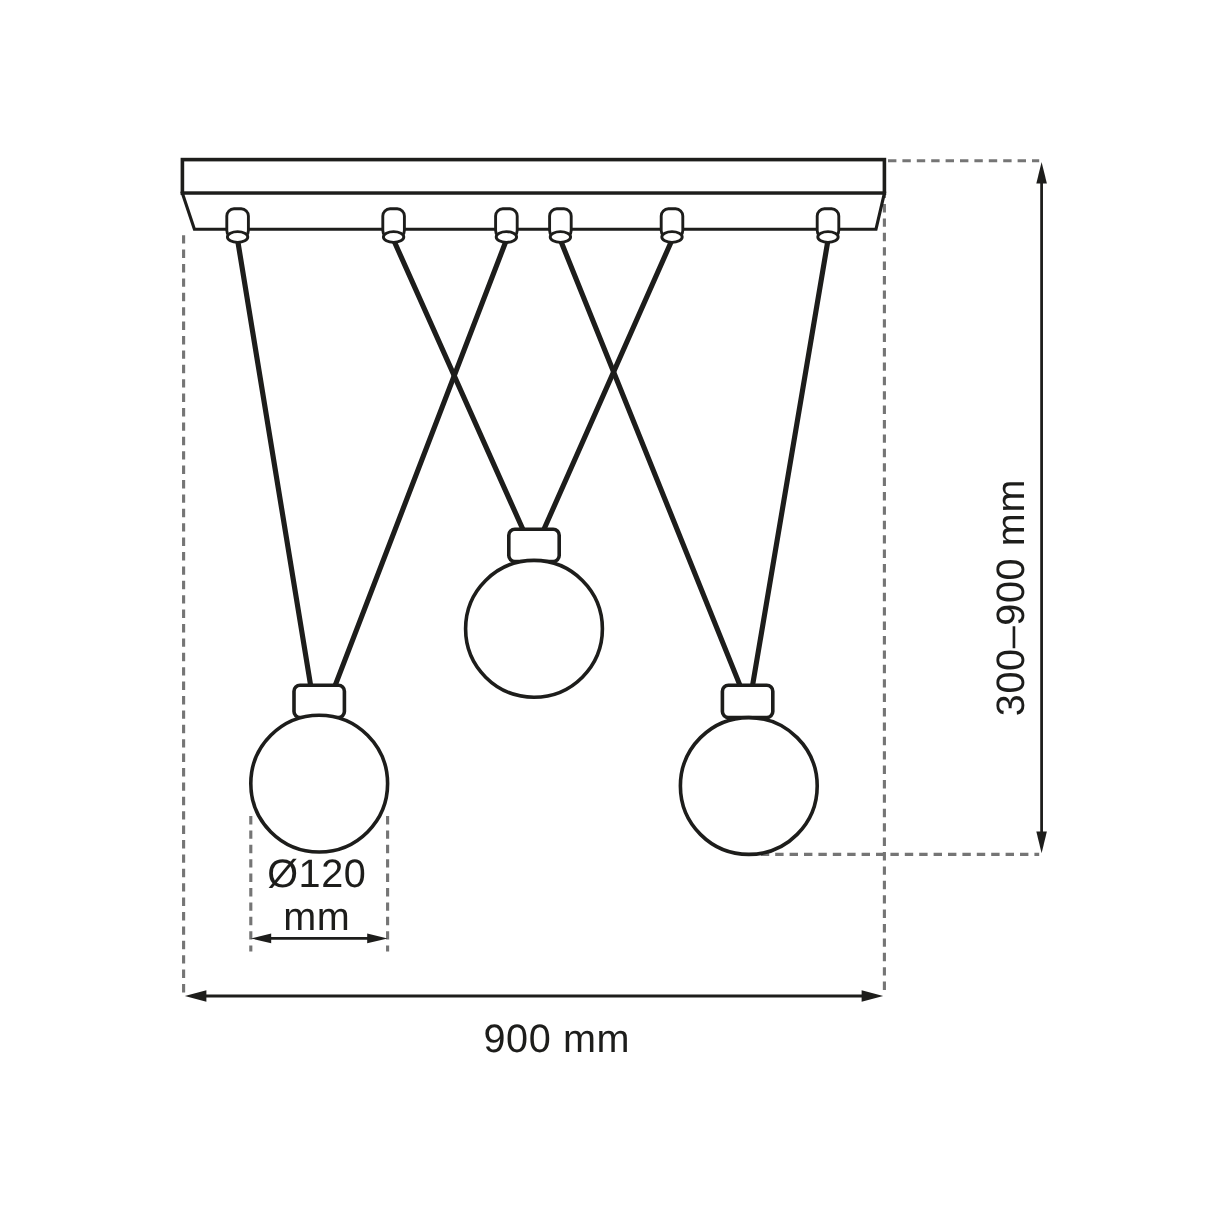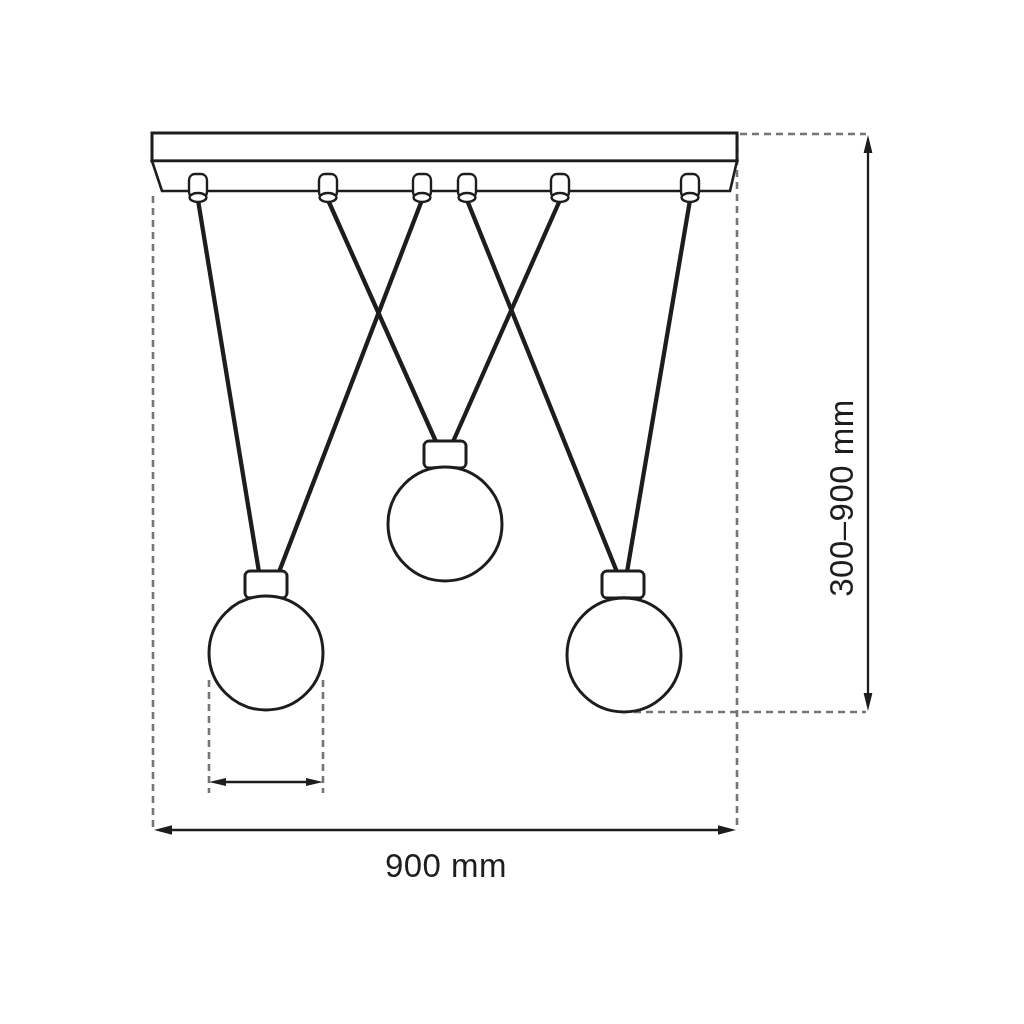--- a/index.html
+++ b/index.html
@@ -119,18 +119,22 @@
       </g>
 
       <g>
         <line x1="223" y1="782" x2="309" y2="782" fill="none"></line>
         <polygon points="209,782 226,778 226,786" stroke="none" fill="#1d1d1b"></polygon>
         <polygon points="323,782 306,778 306,786" stroke="none" fill="#1d1d1b"></polygon>
       </g>
     </g>
   </svg>
 
+  <div class="dim-label" style="left:264px; top:746px;">
+    <div>Ø120</div>
+    <div>mm</div>
+  </div>
 
-  <div class="dim-label" style="left:446px; top:866px;text-align:center;">900 mm</div>
+  <div class="dim-label" style="left:464px; top:866px;text-align:center;">900 mm</div>
 
   <div class="dim-label rotated" style="left:842px; top:498px;">300–900 mm</div>
 
 </div>
 
 </body></html>

